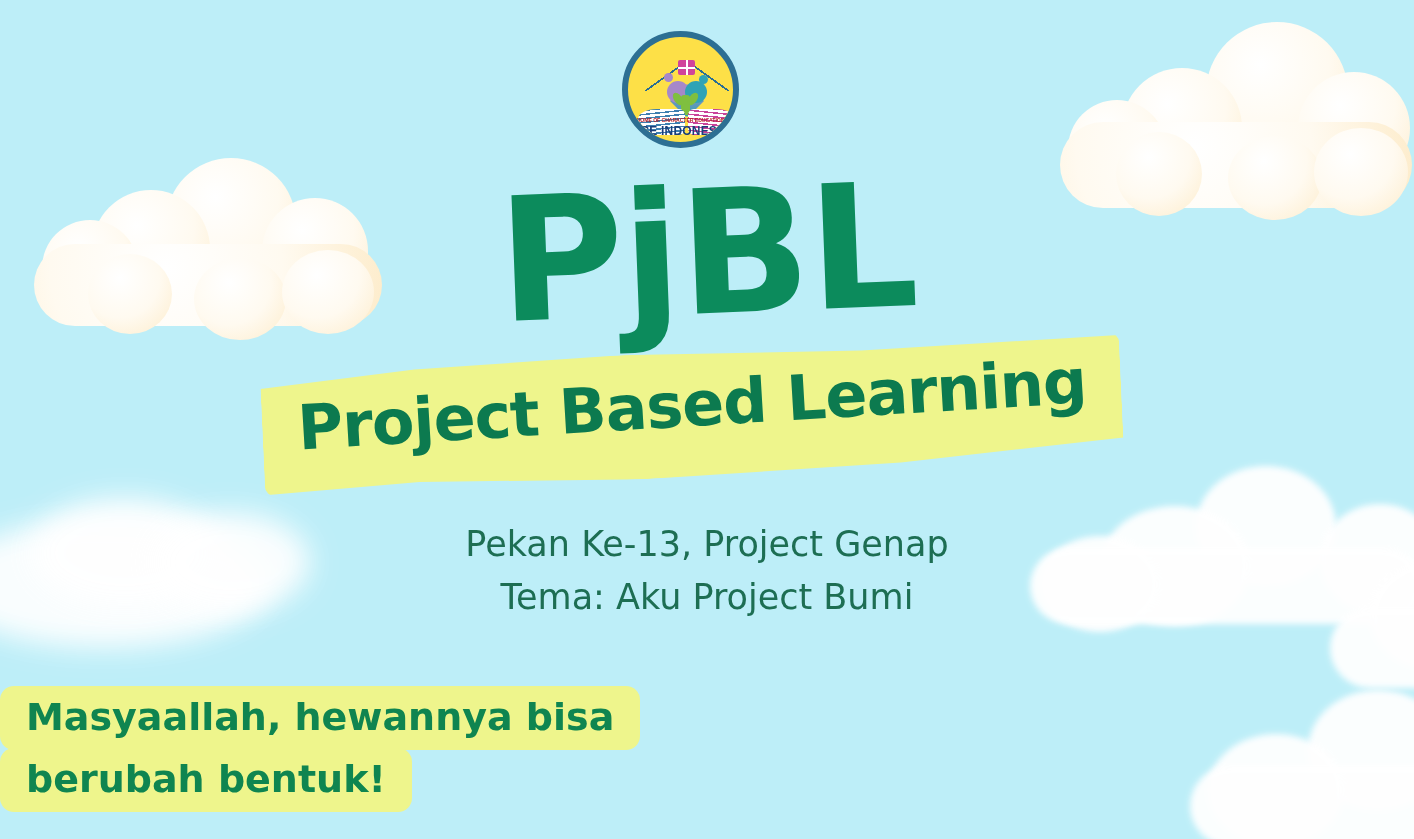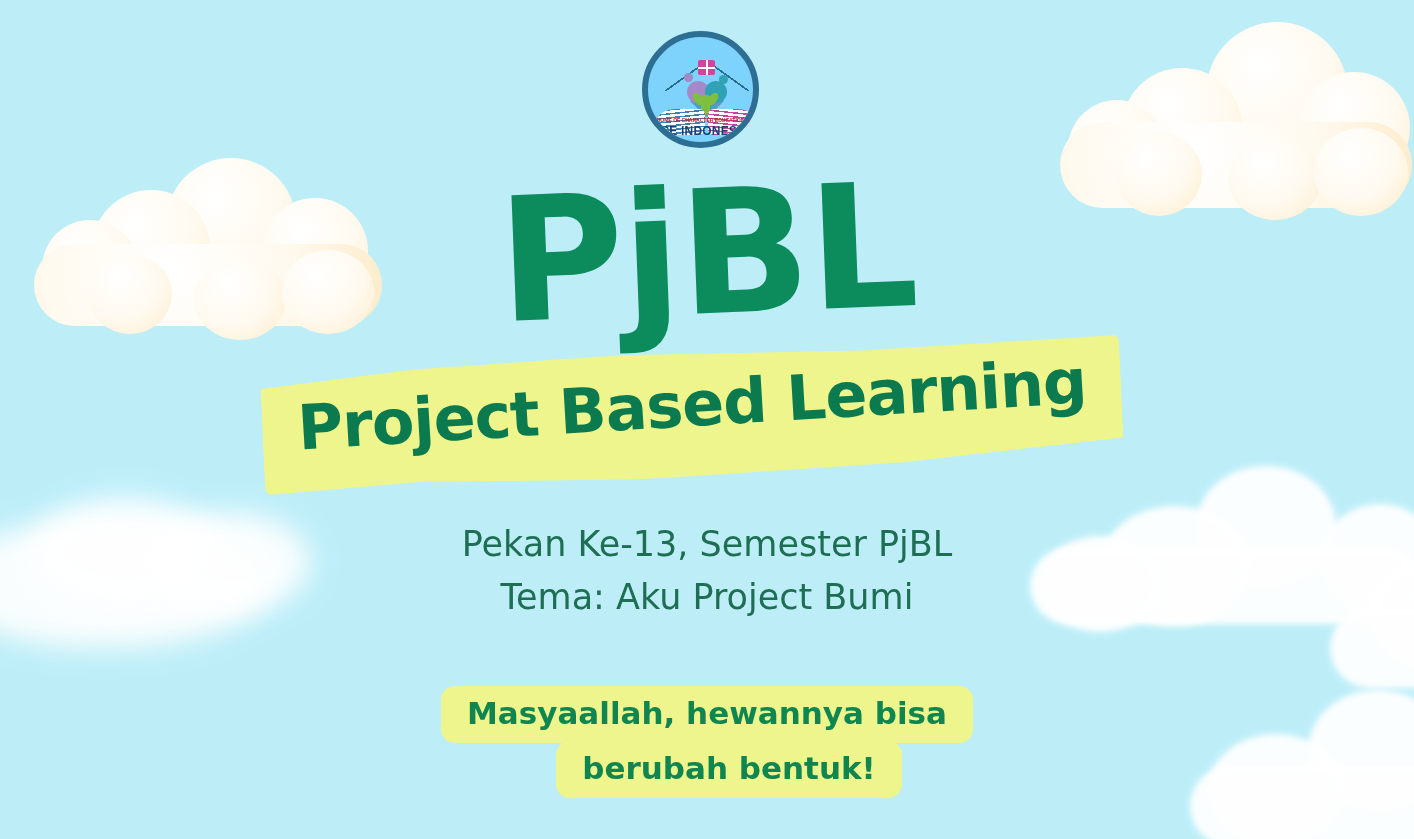--- a/index.html
+++ b/index.html
@@ -32,24 +32,24 @@
   .cloud-tex span {
     position:absolute;
     border-radius:50%;
     background:#ffffff;
     filter:blur(3px);
     opacity:.95;
   }
 
   
   #logo {
-    position:absolute; left:642px; top:31px;
+    position:absolute; left:622px; top:31px;
     width:117px; height:117px;
     border-radius:50%;
-    background:#7dd3fc;
+    background:#fde047;
     border:6px solid #2d6f93;
     overflow:hidden;
   }
   #logo .roofline {
     position:absolute; left:17px; top:24px;
     width:84px; height:30px;
     background:
       linear-gradient(to bottom right, transparent 48.4%, #2a6e93 48.4%, #2a6e93 52%, transparent 52%) left/50% 100% no-repeat,
       linear-gradient(to bottom left, transparent 48.4%, #2a6e93 48.4%, #2a6e93 52%, transparent 52%) right/50% 100% no-repeat;
   }
@@ -169,36 +169,36 @@
     color:#1d6e53;
     font-family:"DejaVu Sans", sans-serif;
     font-size:35px;
     line-height:1.5;
   }
   #subtitle div { white-space:nowrap; }
 
   
   #callout {
     position:absolute; left:0; right:0; top:686px;
-    text-align:center;
+    text-align:left;
     font-family:"DejaVu Sans", sans-serif;
     font-weight:bold;
-    font-size:31px;
+    font-size:38px;
     line-height:1;
     color:#0f8550;
   }
   #callout .hl {
     display:inline-block;
     background:#eef58c;
     padding:12px 26px 14px;
     border-radius:14px;
     white-space:nowrap;
   }
   #callout .row { display:block; }
-  #callout .row.r2 { margin-top:-2px;margin-left:44px; }
+  #callout .row.r2 { margin-top:-2px; }
 </style>
 </head>
 <body>
 
 <div id="slide">
 
   <div class="cloud-warm" style="left:34px; top:158px; width:350px; height:180px;">
     <span style="left:132px;  top:0px;   width:130px; height:130px;"></span>
     <span style="left:58px;   top:32px;  width:118px; height:118px;"></span>
     <span style="left:228px;  top:40px;  width:106px; height:106px;"></span>
@@ -267,21 +267,21 @@
   </div>
 
   <div id="pjbl">PjBL</div>
 
   <div id="banner-wrap">
     <div id="banner-shape"></div>
     <div id="banner-text">Project Based Learning</div>
   </div>
 
   <div id="subtitle">
-    <div>Pekan Ke-13, Semester PjBL</div>
+    <div>Pekan Ke-13, Project Genap</div>
     <div>Tema: Aku Project Bumi</div>
   </div>
 
   <div id="callout">
     <span class="row r1">
       <span class="hl">Masyaallah, hewannya bisa</span>
     </span>
     <span class="row r2">
       <span class="hl">berubah bentuk!</span>
     </span>

